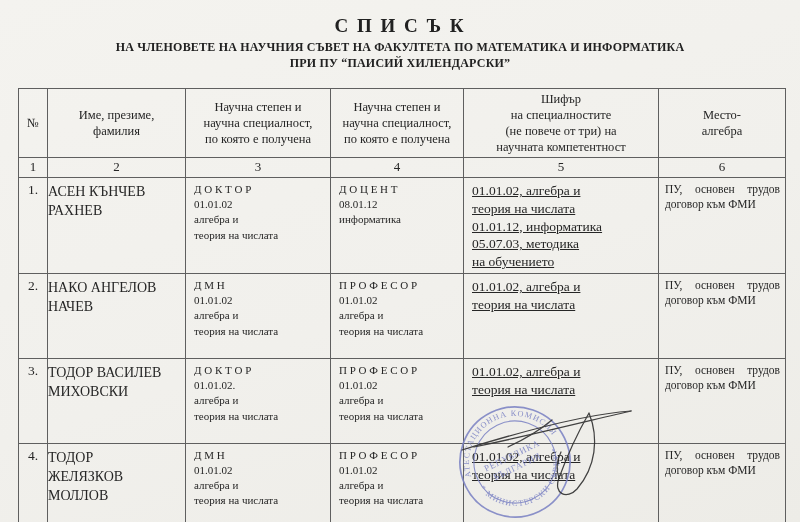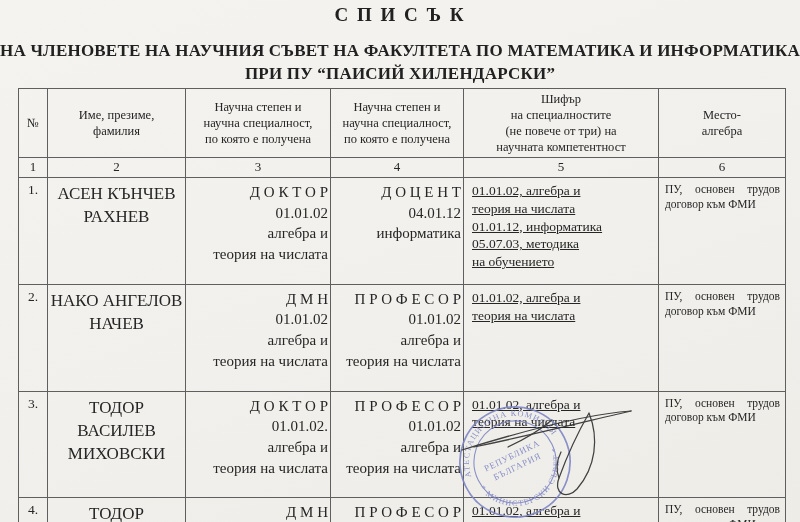--- a/index.html
+++ b/index.html
@@ -8,29 +8,29 @@
     font-family: "Liberation Serif", "DejaVu Serif", serif;
     color: #262626;
     background: #efeeea;
   }
   .page {
     position: relative;
     width: 800px; height: 522px;
     background: linear-gradient(160deg, #f4f3ef 0%, #f1f0ec 55%, #edecE7 100%);
     overflow: hidden;
   }
-  .title-block { text-align: center; padding-top: 4px; font-family: Liberation Serif, serif; }
+  .title-block { text-align: center; padding-top: 15px; font-family: Liberation Serif, serif; }
   .doc-title {
     font-size: 19px; font-weight: bold; letter-spacing: 2px;
     color: #212121;
   }
   .doc-subtitle {
-    font-size: 17px; font-weight: bold; line-height: 1.35;
+    font-size: 12px; font-weight: bold; line-height: 1.35;
     white-space: pre-line; letter-spacing: 0.2px; color: #212121;
-    margin-top: 14px;
+    margin-top: 2px;
   }
   table.members {
     position: absolute; left: 18px; top: 88px;
     width: 767px; border-collapse: collapse; table-layout: fixed;
   }
   table.members td {
     border: 1px solid #5f5f5f;
     vertical-align: top;
     white-space: pre-line;
     overflow: hidden;
@@ -40,22 +40,22 @@
     font-size: 12.5px; line-height: 1.28; padding: 2px 1px;
   }
   tr.nums td { text-align: center; font-size: 13px; padding: 0; line-height: 18px; }
   tr.hdr { height: 60px; }
   tr.nums { height: 20px; }
   tr.r1 { height: 88px; }
   tr.r2 { height: 85px; }
   tr.r3 { height: 81px; }
   tr.r4 { height: 81px; }
   td.c-no { text-align: center; font-size: 13.5px; padding-top: 4px; }
-  td.c-name { text-align: center; font-size: 17px; line-height: 1.38; padding-top: 4px; }
-  td.c-deg, td.c-rank { font-size: 15px; line-height: 1.38; padding: 4px 2px 19px 8px; text-align: right; }
+  td.c-name { text-align: left; font-size: 14px; line-height: 1.38; padding-top: 4px; }
+  td.c-deg, td.c-rank { font-size: 11px; line-height: 1.38; padding: 4px 2px 19px 8px; }
   td.c-codes { font-size: 13.5px; line-height: 1.32; padding: 4px 2px 2px 8px; text-decoration: underline; }
   td.c-work { font-size: 11.5px; line-height: 1.3; padding: 4px 5px 2px 6px; text-align: justify; }
   .stamp-svg {
     position: absolute; left: 450px; top: 398px;
     width: 136px; height: 128px;
     filter: blur(0.35px); opacity: 0.88;
     pointer-events: none;
   }
   .signature-svg {
     position: absolute; left: 0; top: 0; width: 800px; height: 522px;
@@ -110,21 +110,21 @@
       </tr>
       <tr class="r1">
         <td class="c-no">1.</td>
         <td class="c-name">АСЕН КЪНЧЕВ
 РАХНЕВ</td>
         <td class="c-deg">Д О К Т О Р
 01.01.02
 алгебра и
 теория на числата</td>
         <td class="c-rank">Д О Ц Е Н Т
-04.01.12
+08.01.12
 информатика</td>
         <td class="c-codes">01.01.02, алгебра и
 теория на числата
 01.01.12, информатика
 05.07.03, методика
 на обучението</td>
         <td class="c-work">ПУ, основен трудов договор към ФМИ</td>
       </tr>
       <tr class="r2">
         <td class="c-no">2.</td>

